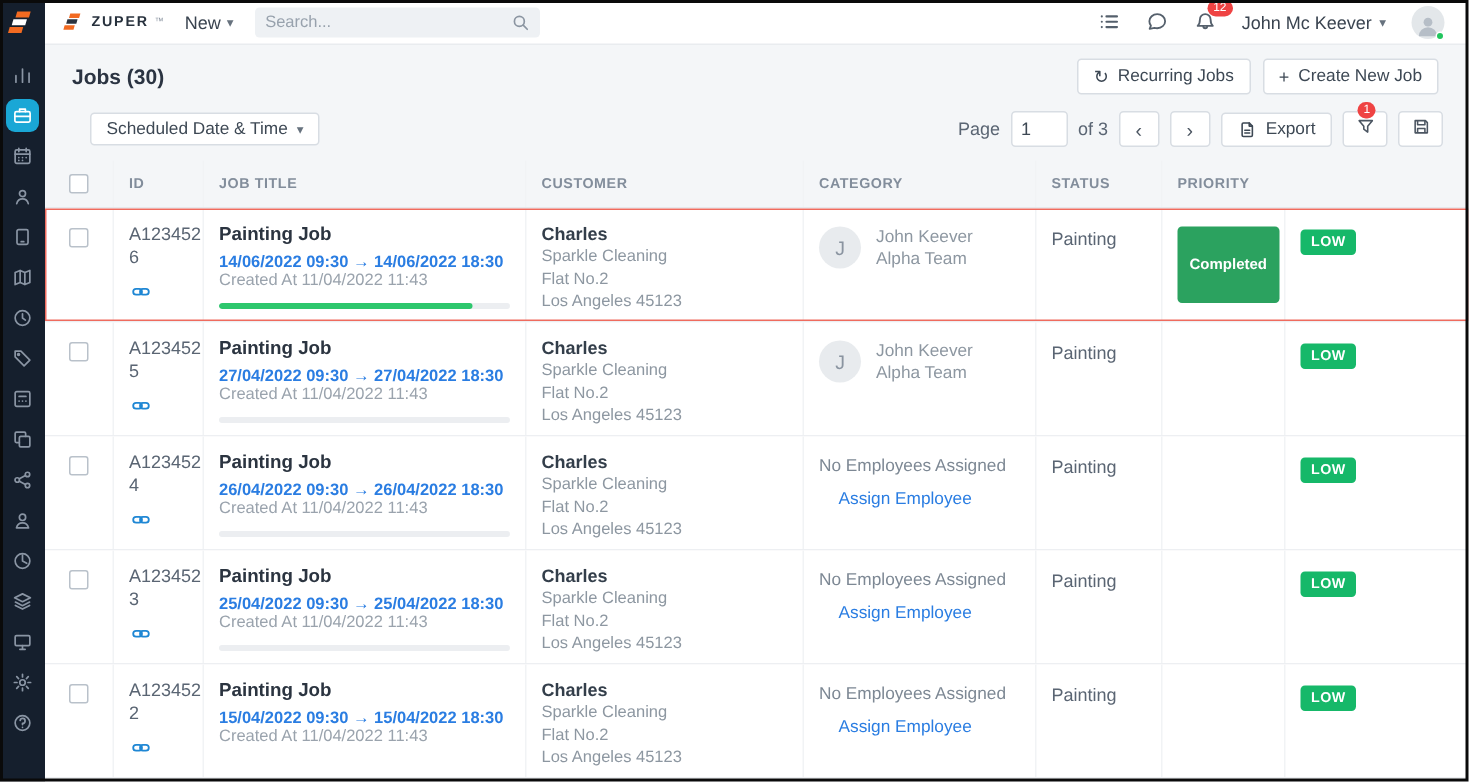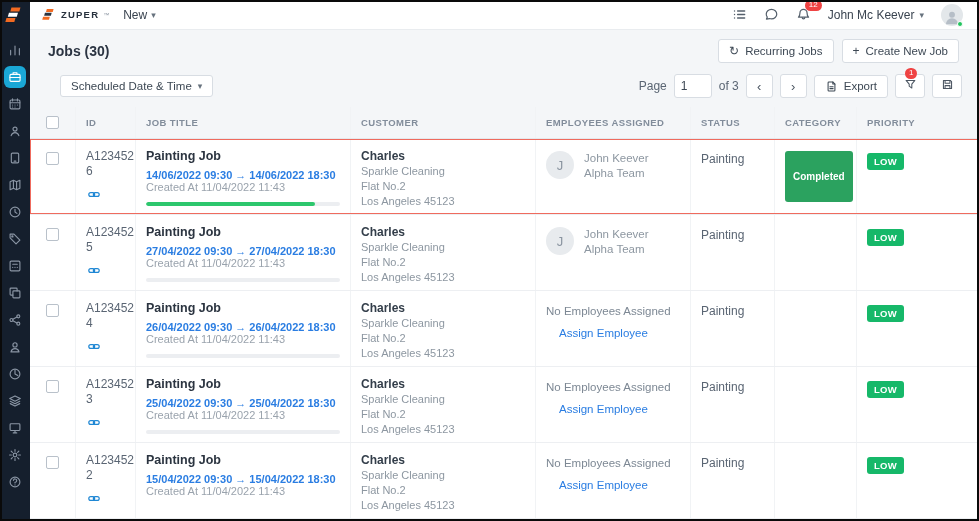--- a/index.html
+++ b/index.html
@@ -212,20 +212,29 @@
             <rect x="2.2" y="7.8" width="9" height="4" fill="#2b3440"></rect>
             <rect x="1.2" y="13" width="9" height="4" fill="#f26a21"></rect>
           </g>
         </svg>
         <span class="brand-text">ZUPER</span>
         <span class="tm">™</span>
       </div>
       <div class="new-menu">
         <span>New</span>
         <span class="caret">▾</span>
+      </div>
+      <div class="search">
+        <input type="text" placeholder="Search..." style="">
+        <span class="sicon">
+          <svg width="12" height="12" viewBox="0 0 16 16" fill="none" stroke="currentColor" stroke-width="1.5" stroke-linecap="round">
+              <circle cx="7" cy="7" r="4.4"></circle>
+              <path d="M10.4 10.4L14 14"></path>
+            </svg>
+        </span>
       </div>
       <div class="top-right">
         <span class="icon-btn">
           <svg width="15" height="15" viewBox="0 0 16 16" fill="none" stroke="currentColor" stroke-width="1.5" stroke-linecap="round">
               <path d="M6 4.2h7.5M6 8h7.5M6 11.8h7.5M2.7 4.2h.01M2.7 8h.01M2.7 11.8h.01"></path>
             </svg>
         </span>
         <span class="icon-btn">
           <svg width="15" height="15" viewBox="0 0 16 16" fill="none" stroke="currentColor" stroke-width="1.3" stroke-linejoin="round">
               <path d="M13.6 7.6c0 2.8-2.5 5-5.6 5-.7 0-1.4-.1-2-.3L2.6 13l.9-2.3a4.7 4.7 0 0 1-1.1-3.1C2.4 4.8 4.9 2.6 8 2.6s5.6 2.2 5.6 5z"></path>
@@ -312,23 +321,22 @@
       </div>
 
       <div class="table-wrap">
         <div class="thead" id="thead">
           <div class="th">
             <span class="checkbox"></span>
           </div>
         <div class="th">ID</div>
             <div class="th">JOB TITLE</div>
             <div class="th">CUSTOMER</div>
-            <div class="th">EMPLOYEES ASSIGNED</div>
+            <div class="th">CATEGORY</div>
             <div class="th">STATUS</div>
-            <div class="th">CATEGORY</div>
             <div class="th">PRIORITY</div>
           </div>
         <div id="tbody">
   <div class="trow highlighted">
     <div class="cell">
       <span class="checkbox"></span>
     </div>
     <div class="cell c-id">
       <div class="id-lines">
                   <div>A123452</div>

